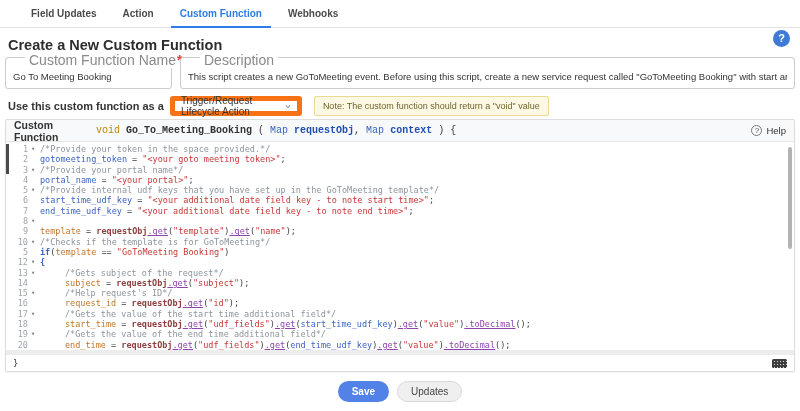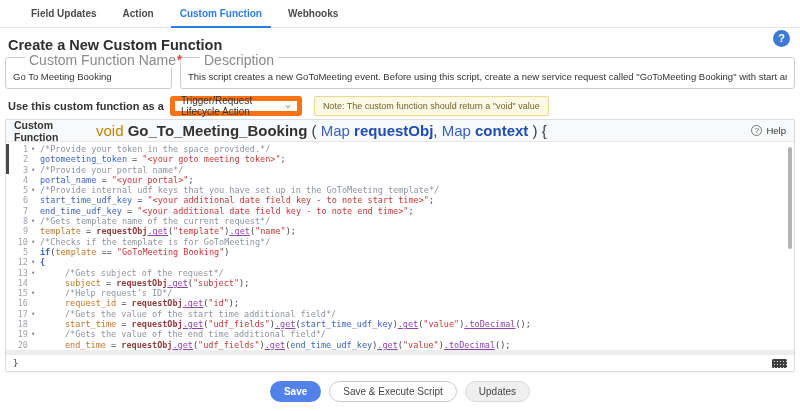--- a/index.html
+++ b/index.html
@@ -33,21 +33,21 @@
   .use-select { width:132px; height:20px; border:5px solid #f97316; border-radius:3px; display:flex; align-items:center;
                 justify-content:space-between; padding:0 6px; font-size:10px; color:#333; cursor:pointer; background:#fff; }
   .note-box { height:20px; background:#fdf8e3; border:1px solid #ead990; border-radius:2px; display:flex; align-items:center;
               padding:0 8px; font-size:9px; color:#70642e; margin-left:6px; }
 
   
   .panel { position:relative; margin:3px 5px 0 5px; height:253px; border:1px solid #ddd; border-radius:2px; background:#fff;
            box-shadow:0 1px 2px rgba(0,0,0,.05); display:flex; flex-direction:column; }
   .panel-header { height:22px; background:#f8f9fa; border-bottom:1px solid #e6e6e6; display:flex; align-items:center; padding:0 8px; }
   .panel-title { font-size:10.5px; font-weight:bold; color:#333; width:82px; flex:none; }
-  .signature { font-family:Liberation Sans, sans-serif; font-size:15px; white-space:nowrap; overflow:hidden; flex:1; }
+  .signature { font-family:Liberation Mono, monospace; font-size:10px; white-space:nowrap; overflow:hidden; flex:1; }
   .help-link { display:flex; align-items:center; gap:4px; font-size:9.5px; color:#333; cursor:pointer; flex:none; }
   .help-q { width:11px; height:11px; border:1px solid #777; border-radius:50%; font-size:8px; color:#555; text-align:center; line-height:10px; }
 
   .panel-body { flex:1; display:flex; min-height:0; }
 
   
   .snippets { width:87px; flex:none; border-right:1px solid #e8e8e8; overflow:hidden; padding-top:4px; background:#fff; }
   .snip-section { font-size:7.5px; letter-spacing:.3px; color:#9b9b9b; margin:6px 0 5px 12px; text-transform:uppercase; }
   .snip-btn { width:64px; margin:0 0 8px 11px; padding:4px 6px; font-size:8.5px; color:#4a4a4a; background:#f3f3f3;
               border:1px dashed #c6c6c6; border-radius:3px; cursor:pointer; white-space:nowrap; overflow:hidden; }
@@ -138,21 +138,21 @@
       <div class="code-view" id="codeview">
         <div class="left-grip"></div>
         <div class="v-scroll"></div>
       <div class="code-line"><span class="ln">1</span><span class="fold">▾</span><span class="ct" style="padding-left: 2px;"><span class="tk-cm">/*Provide your token in the space provided.*/</span></span></div>
           <div class="code-line"><span class="ln">2</span><span class="fold"></span><span class="ct" style="padding-left: 2px;"><span class="tk-v">gotomeeting_token</span><span class="tk-o"> = </span><span class="tk-s">"&lt;your goto meeting token&gt;"</span><span class="tk-o">;</span></span></div>
           <div class="code-line"><span class="ln">3</span><span class="fold">▾</span><span class="ct" style="padding-left: 2px;"><span class="tk-cm">/*Provide your portal name*/</span></span></div>
           <div class="code-line"><span class="ln">4</span><span class="fold"></span><span class="ct" style="padding-left: 2px;"><span class="tk-v">portal_name</span><span class="tk-o"> = </span><span class="tk-s">"&lt;your portal&gt;"</span><span class="tk-o">;</span></span></div>
           <div class="code-line"><span class="ln">5</span><span class="fold">▾</span><span class="ct" style="padding-left: 2px;"><span class="tk-cm">/*Provide internal udf keys that you have set up in the GoToMeeting template*/</span></span></div>
           <div class="code-line"><span class="ln">6</span><span class="fold"></span><span class="ct" style="padding-left: 2px;"><span class="tk-v">start_time_udf_key</span><span class="tk-o"> = </span><span class="tk-s">"&lt;your additional date field key - to note start time&gt;"</span><span class="tk-o">;</span></span></div>
           <div class="code-line"><span class="ln">7</span><span class="fold"></span><span class="ct" style="padding-left: 2px;"><span class="tk-v">end_time_udf_key</span><span class="tk-o"> = </span><span class="tk-s">"&lt;your additional date field key - to note end time&gt;"</span><span class="tk-o">;</span></span></div>
-          <div class="code-line"><span class="ln">8</span><span class="fold">▾</span><span class="ct" style="padding-left: 2px;"><span class="tk-cm">/*Gets template name of the current request*/</span></span></div>
+          <div class="code-line"><span class="ln">8</span><span class="fold">▾</span></div>
           <div class="code-line"><span class="ln">9</span><span class="fold"></span><span class="ct" style="padding-left: 2px;"><span class="tk-vo">template</span><span class="tk-o"> = </span><span class="tk-obj">requestObj</span><span class="tk-m">.get</span><span class="tk-o">(</span><span class="tk-s">"template"</span><span class="tk-o">)</span><span class="tk-m">.get</span><span class="tk-o">(</span><span class="tk-s">"name"</span><span class="tk-o">);</span></span></div>
           <div class="code-line"><span class="ln">10</span><span class="fold">▾</span><span class="ct" style="padding-left: 2px;"><span class="tk-cm">/*Checks if the template is for GoToMeeting*/</span></span></div>
           <div class="code-line"><span class="ln">5</span><span class="fold"></span><span class="ct" style="padding-left: 2px;"><span class="tk-k">if</span><span class="tk-o">(</span><span class="tk-vo">template</span><span class="tk-o"> == </span><span class="tk-s">"GoToMeeting Booking"</span><span class="tk-o">)</span></span></div>
           <div class="code-line"><span class="ln">12</span><span class="fold">▾</span><span class="ct" style="padding-left: 2px;"><span class="tk-k">{</span></span></div>
           <div class="code-line"><span class="ln">13</span><span class="fold">▾</span><span class="ct" style="padding-left: 27px;"><span class="tk-cm">/*Gets subject of the request*/</span></span></div>
           <div class="code-line"><span class="ln">14</span><span class="fold"></span><span class="ct" style="padding-left: 27px;"><span class="tk-vo">subject</span><span class="tk-o"> = </span><span class="tk-obj">requestObj</span><span class="tk-m">.get</span><span class="tk-o">(</span><span class="tk-s">"subject"</span><span class="tk-o">);</span></span></div>
           <div class="code-line"><span class="ln">15</span><span class="fold">▾</span><span class="ct" style="padding-left: 27px;"><span class="tk-cm">/*Help request's ID*/</span></span></div>
           <div class="code-line"><span class="ln">16</span><span class="fold"></span><span class="ct" style="padding-left: 27px;"><span class="tk-vo">request_id</span><span class="tk-o"> = </span><span class="tk-obj">requestObj</span><span class="tk-m">.get</span><span class="tk-o">(</span><span class="tk-s">"id"</span><span class="tk-o">);</span></span></div>
           <div class="code-line"><span class="ln">17</span><span class="fold">▾</span><span class="ct" style="padding-left: 27px;"><span class="tk-cm">/*Gets the value of the start time additional field*/</span></span></div>
           <div class="code-line"><span class="ln">18</span><span class="fold"></span><span class="ct" style="padding-left: 27px;"><span class="tk-vo">start_time</span><span class="tk-o"> = </span><span class="tk-obj">requestObj</span><span class="tk-m">.get</span><span class="tk-o">(</span><span class="tk-s">"udf_fields"</span><span class="tk-o">)</span><span class="tk-m">.get</span><span class="tk-o">(</span><span class="tk-v">start_time_udf_key</span><span class="tk-o">)</span><span class="tk-m">.get</span><span class="tk-o">(</span><span class="tk-s">"value"</span><span class="tk-o">)</span><span class="tk-m">.toDecimal</span><span class="tk-o">();</span></span></div>
@@ -164,15 +164,14 @@
       <div class="code-footer">
         <span class="close-brace">}</span>
         <div class="kbd-icon"></div>
       </div>
     </div>
   </div>
 </div>
 
 <div class="actions" id="actions">
     <button class="btn primary">Save</button>
-    <button class="btn secondary">Save &amp; Execute Script</button>
     <button class="btn tertiary">Updates</button>
   </div>
 
 </body></html>

